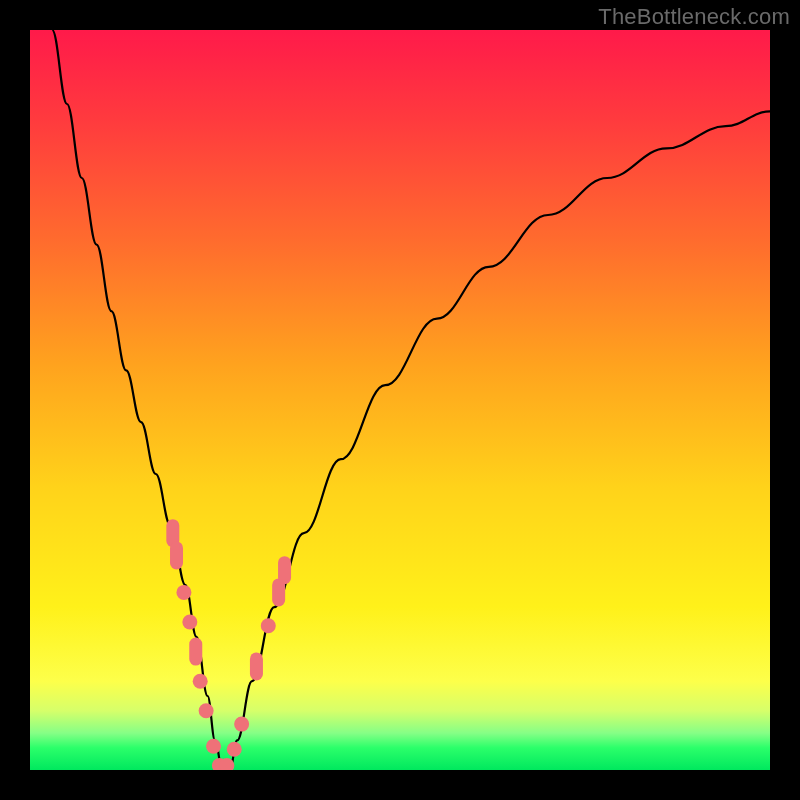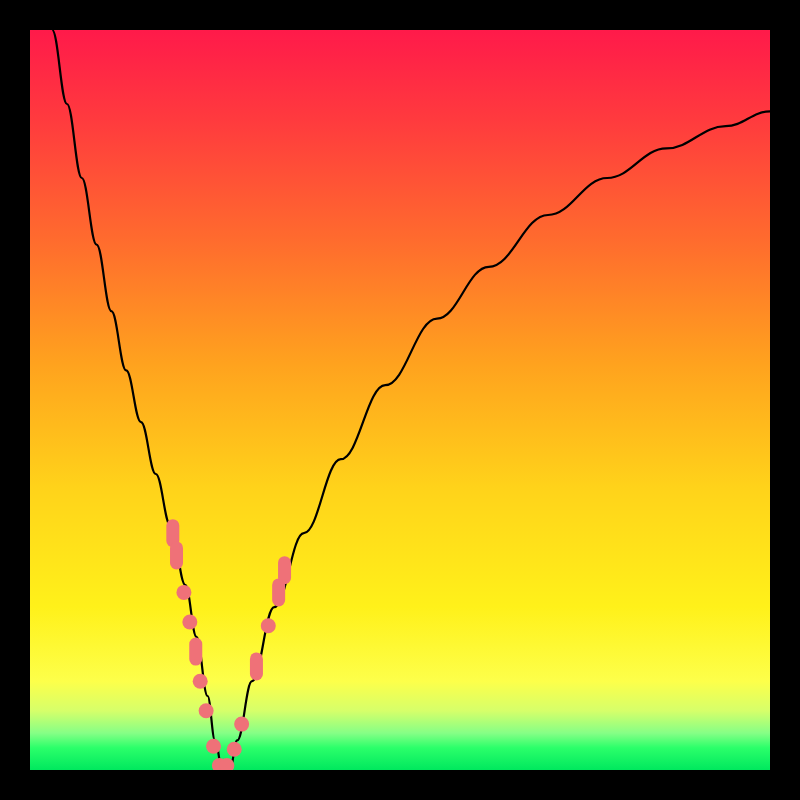--- a/index.html
+++ b/index.html
@@ -83,13 +83,14 @@
           <circle cx="196.84" cy="735.56" r="7.5" class="marker"></circle>
           <circle cx="204.24" cy="719.28" r="7.5" class="marker"></circle>
           <circle cx="211.64" cy="694.12" r="7.5" class="marker"></circle>
           <rect x="219.94" y="622.40" width="13" height="28" rx="6.5" class="marker"></rect>
           <circle cx="238.28" cy="595.70" r="7.5" class="marker"></circle>
           <rect x="242.14" y="548.40" width="13" height="28" rx="6.5" class="marker"></rect>
           <rect x="248.06" y="526.20" width="13" height="28" rx="6.5" class="marker"></rect>
         </g>
     </svg>
   </div>
+  <div class="watermark">TheBottleneck.com</div>
 </div>
 
 </body></html>

